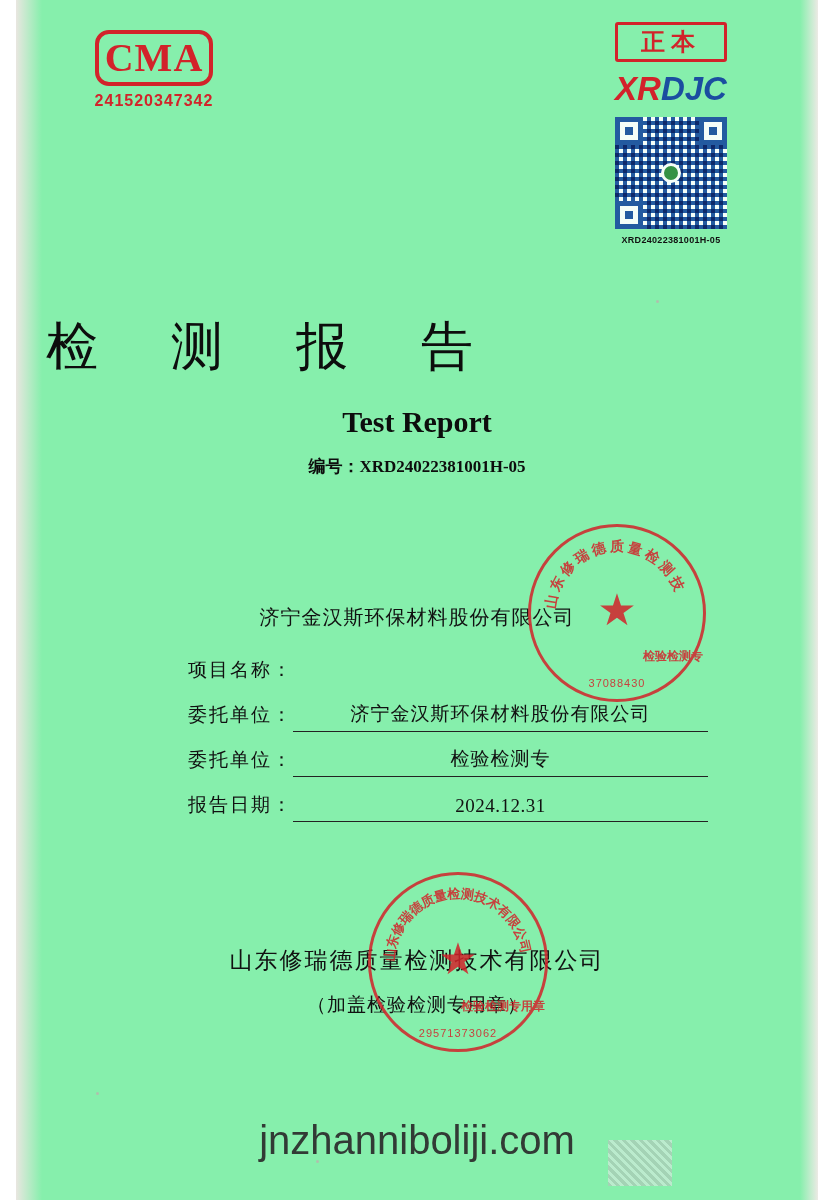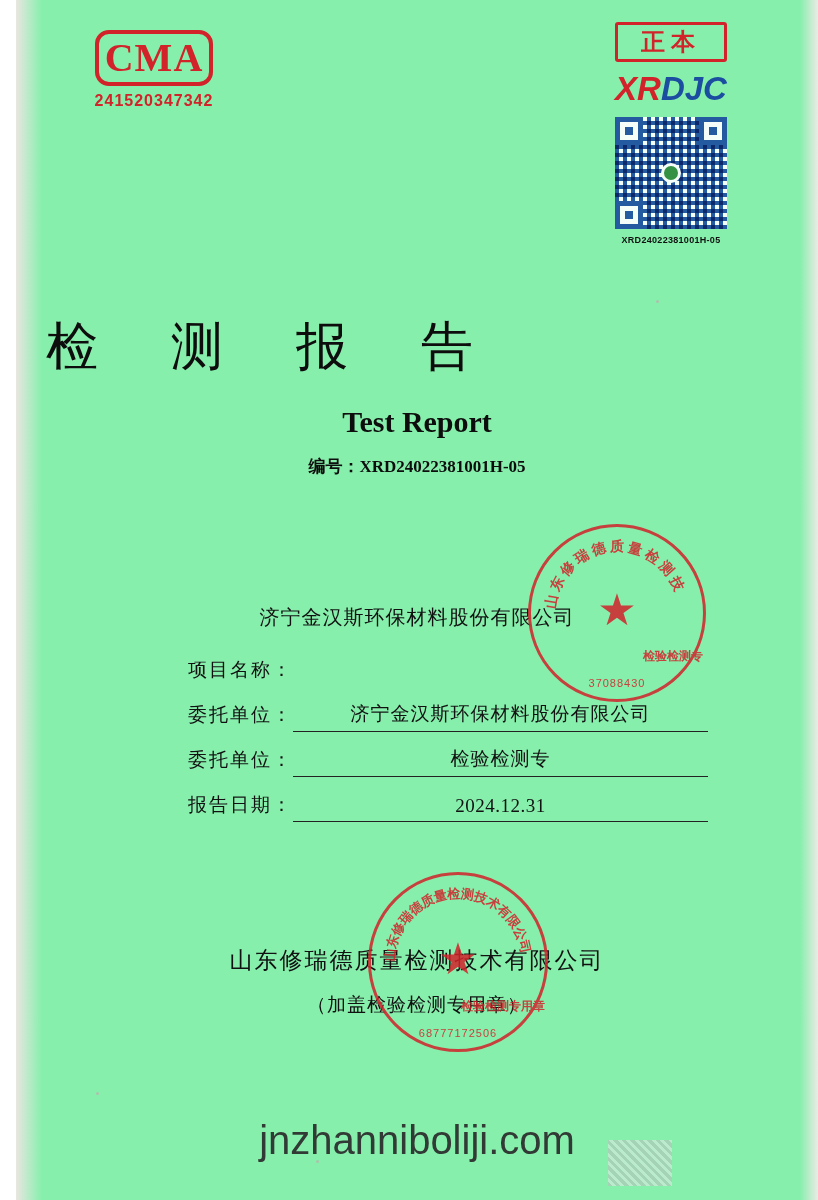--- a/index.html
+++ b/index.html
@@ -451,21 +451,21 @@
         <span style="font-size: 13px; transform: translate(9.46377px, -67.3382px) rotate(368deg) translate(-50%, -50%);">测</span>
         <span style="font-size: 13px; transform: translate(22.6989px, -64.0996px) rotate(379.5deg) translate(-50%, -50%);">技</span>
         <span style="font-size: 13px; transform: translate(35.0226px, -58.2874px) rotate(391deg) translate(-50%, -50%);">术</span>
         <span style="font-size: 13px; transform: translate(45.9401px, -50.1349px) rotate(402.5deg) translate(-50%, -50%);">有</span>
         <span style="font-size: 13px; transform: translate(55.0132px, -39.9694px) rotate(414deg) translate(-50%, -50%);">限</span>
         <span style="font-size: 13px; transform: translate(61.8774px, -28.1991px) rotate(425.5deg) translate(-50%, -50%);">公</span>
         <span style="font-size: 13px; transform: translate(66.2572px, -15.2967px) rotate(437deg) translate(-50%, -50%);">司</span>
       </div>
     <div class="star">★</div>
     <div class="mid-label">检验检测专用章</div>
-    <div class="bottom-num">68777172506</div>
+    <div class="bottom-num">29571373062</div>
   </div>
 
   <div class="watermark">jnzhanniboliji.com</div>
   <div class="wm-blur"></div>
 
   <div class="speck" style="left:80px; top:1092px;"></div>
   <div class="speck" style="left:300px; top:1160px;"></div>
   <div class="speck" style="left:640px; top:300px;"></div>
 </div>
 

